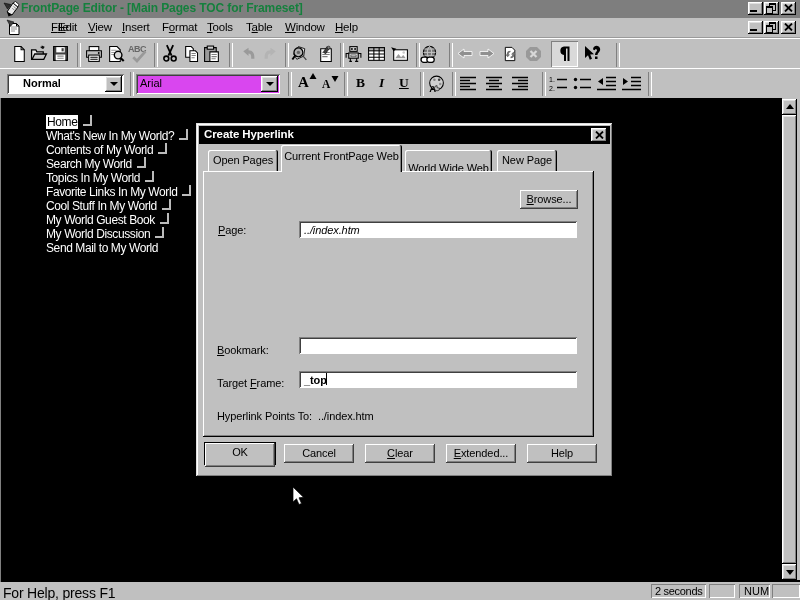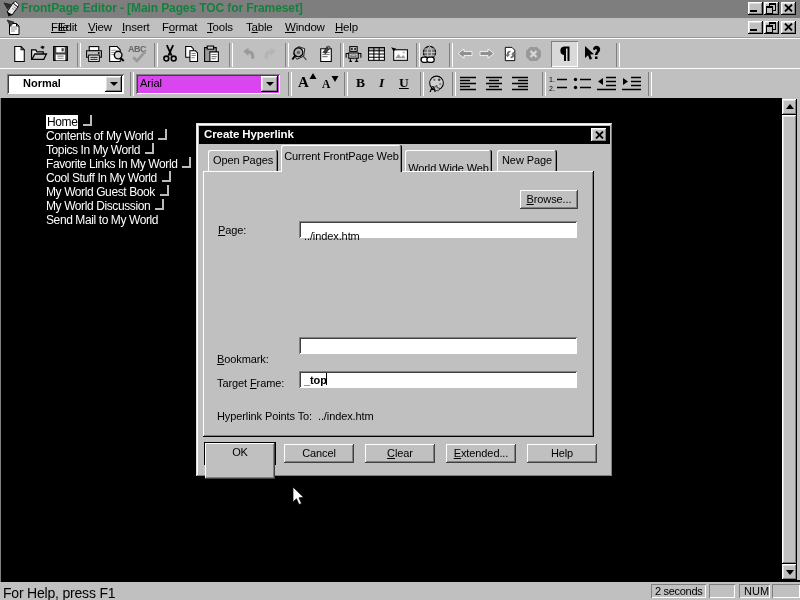--- a/index.html
+++ b/index.html
@@ -299,21 +299,23 @@
     </svg>
 <svg class="abs" style="left:622px;top:75px" width="21" height="18">
       <path d="M9 2.5h10M9 6.5h10M9 10.5h10M0 14.5h19" stroke="#000" stroke-width="1.5"></path>
       <path d="M1 3 L6 6.5 L1 10 Z" fill="#000"></path>
     </svg>
 </div>
 
 <div class="abs" style="left:0;top:98px;width:800px;height:484px;background:#000;border-left:1px solid #808080;box-sizing:border-box;"></div>
 <div class="abs" id="linklist" style="left:14px;top:115px;font-size:12px;line-height:14px;color:#fff;letter-spacing:-0.4px;white-space:nowrap;margin-left:32px;">
  <div><span style="background:#fff;color:#000;padding:0 1px;">Home</span><span class="brk"></span></div>
+ <div>What's New In My World?<span class="brk"></span></div>
  <div>Contents of My World<span class="brk"></span></div>
+ <div>Search My World<span class="brk"></span></div>
  <div>Topics In My World<span class="brk"></span></div>
  <div>Favorite Links In My World<span class="brk"></span></div>
  <div>Cool Stuff In My World<span class="brk"></span></div>
  <div>My World Guest Book<span class="brk"></span></div>
  <div>My World Discussion<span class="brk"></span></div>
  <div>Send Mail to My World</div>
 </div>
 
 <div class="abs" style="left:782px;top:98px;width:16px;height:482px;background:#c0c0c0;"></div>
 <div class="abs btn3d" style="left:782px;top:99px;width:15px;height:16px;">
@@ -348,33 +350,33 @@
   <div class="abs" style="left:7px;top:48px;width:391px;height:266px;background:#c0c0c0;box-shadow:inset -1px -1px 0 #000,inset 1px 1px 0 #fff,inset -2px -2px 0 #808080;"></div>
   <div class="abs tab" style="left:85px;top:22px;width:121px;height:27px;border-bottom:none;z-index:3;">
       <span style="margin-top:5px;">Current FrontPage Web</span>
     </div>
 
   <div class="abs btn3dthin" style="left:324px;top:67px;width:58px;height:19px;text-align:center;">
       <span class="lbl" style="position:static;display:block;margin-top:3px;"><span class="u">B</span>rowse...</span>
     </div>
   <div class="lbl" style="left:22px;top:101px;text-align:center;"><span class="u">P</span>age:</div>
   <div class="abs field" style="left:103px;top:98px;width:278px;height:17px;">
-      <span class="lbl" style="left:5px;top:9px;">../index.htm</span>
-    </div>
-  <div class="lbl" style="left:21px;top:230px;"><span class="u">B</span>ookmark:</div>
+      <span class="lbl" style="left:5px;top:3px;font-style:italic;">../index.htm</span>
+    </div>
+  <div class="lbl" style="left:21px;top:221px;"><span class="u">B</span>ookmark:</div>
   <div class="abs field" style="left:103px;top:214px;width:278px;height:17px;"></div>
   <div class="lbl" style="left:21px;top:254px;">Target <span class="u">F</span>rame:</div>
   <div class="abs field" style="left:103px;top:248px;width:278px;height:17px;">
       <span class="lbl" style="left:5px;top:3px;font-weight:bold;">_top</span>
       <span class="abs" style="left:27px;top:2px;width:1px;height:12px;background:#000;"></span>
     </div>
   <div class="lbl" style="left:21px;top:287px;">Hyperlink Points To:&nbsp;&nbsp;../index.htm</div>
 
   <div class="abs" style="left:8px;top:319px;width:72px;height:23px;background:#000;"></div>
-  <div class="abs btn3dthin dlgbtn" style="left:9px;top:320px;width:70px;height:36px;">OK</div>
+  <div class="abs btn3dthin dlgbtn" style="left:9px;top:320px;width:70px;height:24px;">OK</div>
   <div class="abs btn3dthin dlgbtn" style="left:88px;top:321px;width:70px;height:19px;">Cancel</div>
   <div class="abs btn3dthin dlgbtn" style="left:169px;top:321px;width:70px;height:19px;"><span><span class="u">C</span>lear</span></div>
   <div class="abs btn3dthin dlgbtn" style="left:250px;top:321px;width:70px;height:19px;"><span><span class="u">E</span>xtended...</span></div>
   <div class="abs btn3dthin dlgbtn" style="left:331px;top:321px;width:70px;height:19px;">Help</div>
 </div>
 
 <svg class="abs" style="left:291px;top:486px;" width="14" height="22" viewBox="0 0 14 22">
   <path d="M2 1 L2 16 L5.5 12.8 L8 18.5 L10.5 17.4 L8 11.8 L12.5 11.3 Z" fill="#fff" stroke="#000" stroke-width="0.7"></path>
 </svg>
 

